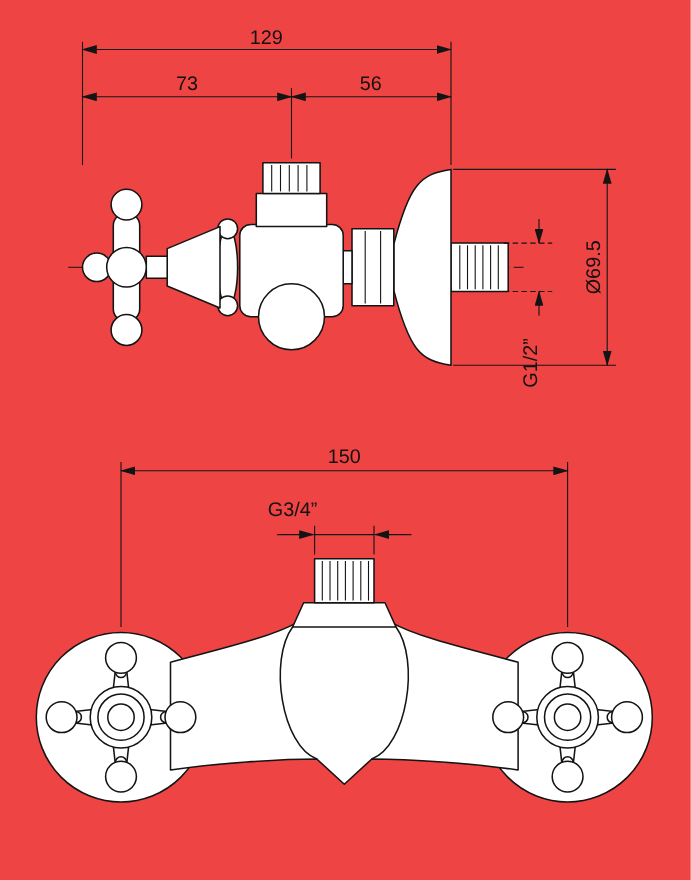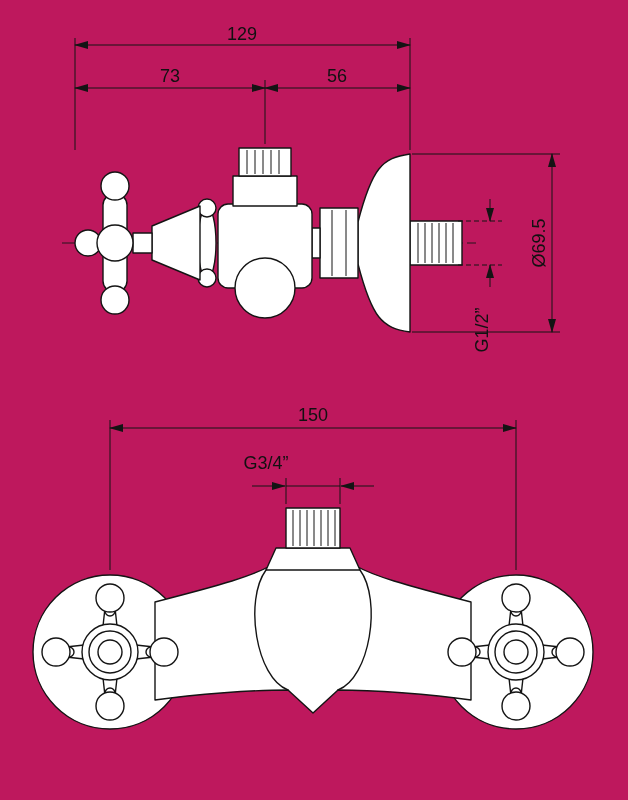--- a/index.html
+++ b/index.html
@@ -1,16 +1,16 @@
 <!DOCTYPE html>
 <html><head>
 <meta charset="utf-8">
 <style>
   html,body{margin:0;padding:0;background:#ffffff;}
-  .page{width:628px;height:800px;background:#be185d;position:relative;overflow:hidden;
+  .page{width:628px;height:800px;background:#ef4444;position:relative;overflow:hidden;
         font-family:"Liberation Sans", sans-serif;text-align:center;}
   svg{display:block;}
   text{font-family:"Liberation Sans", sans-serif;font-size:18px;fill:#111;}
   .obj{fill:#ffffff;stroke:#141414;stroke-width:1.4;stroke-linejoin:round;}
   .objline{fill:none;stroke:#141414;stroke-width:1.4;stroke-linejoin:round;stroke-linecap:round;}
   .thin{fill:none;stroke:#141414;stroke-width:1;}
   .dim{fill:none;stroke:#141414;stroke-width:1;}
   .ext{fill:none;stroke:#141414;stroke-width:1;}
   .dashed{stroke-dasharray:5 3;}
   .centerline{fill:none;stroke:#141414;stroke-width:0.9;stroke-dasharray:16 4 3 4;}

